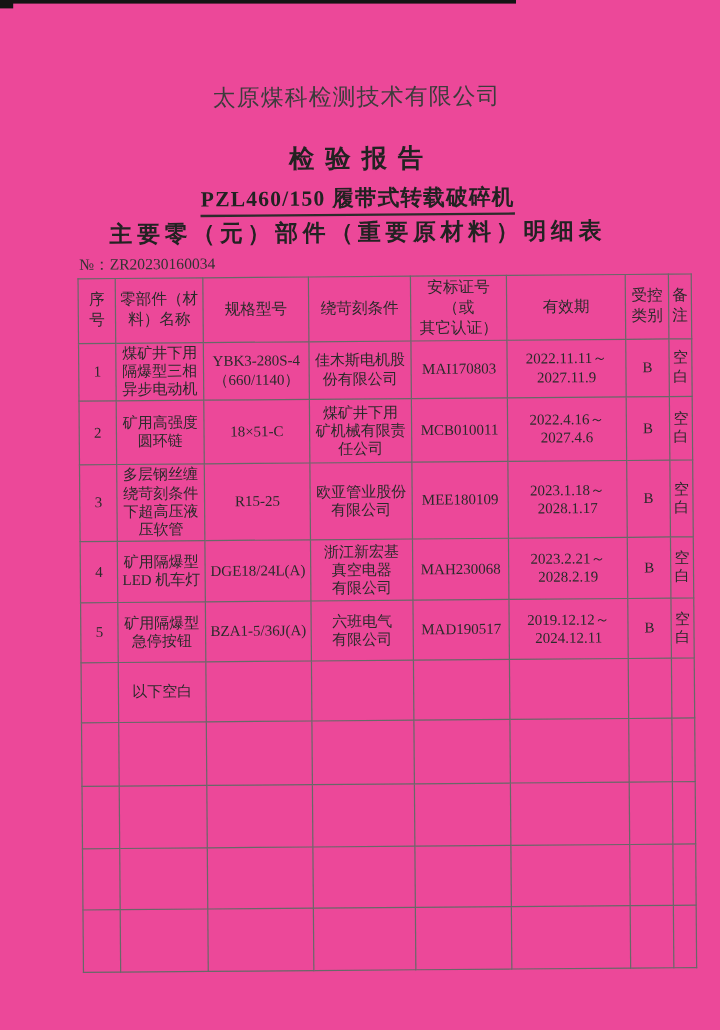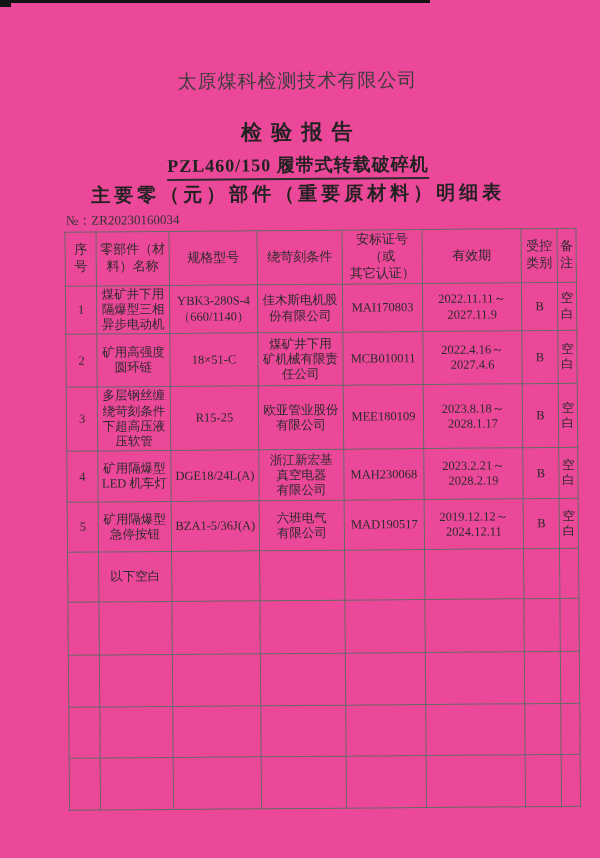--- a/index.html
+++ b/index.html
@@ -111,21 +111,21 @@
           <tr style="height: 63px;">
             <td>3</td>
             <td>多层钢丝缠
 绕苛刻条件
 下超高压液
 压软管</td>
             <td>R15-25</td>
             <td>欧亚管业股份
 有限公司</td>
             <td>MEE180109</td>
-            <td>2023.8.18～
+            <td>2023.1.18～
 2028.1.17</td>
             <td class="cat-cell">B</td>
             <td class="note-cell">空白</td>
           </tr>
           <tr style="height: 51px;">
             <td>4</td>
             <td>矿用隔爆型
 LED 机车灯</td>
             <td>DGE18/24L(A)</td>
             <td>浙江新宏基

